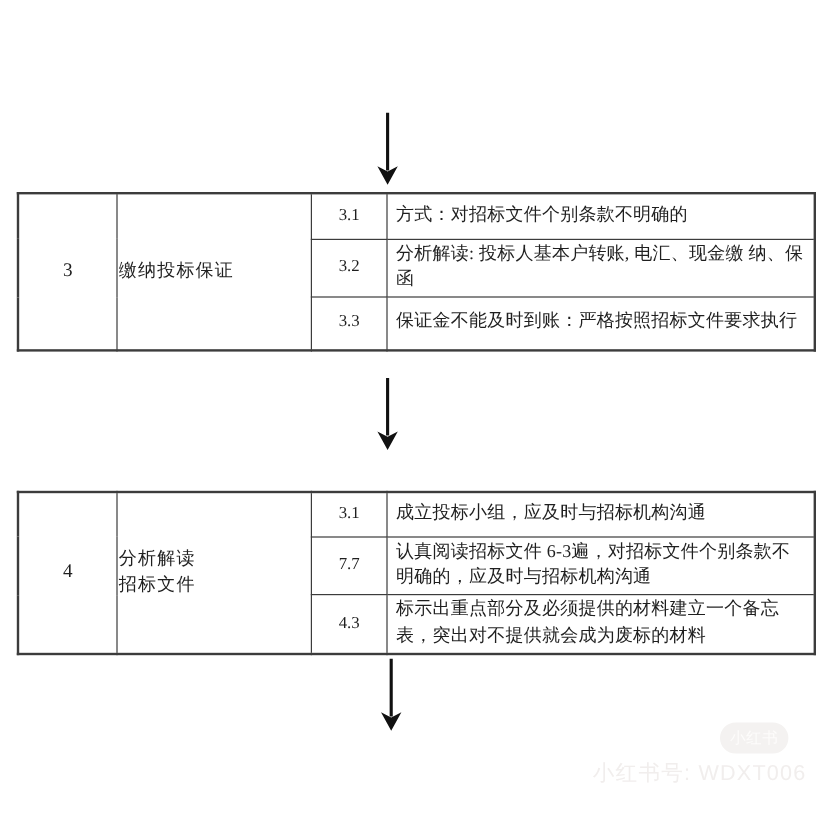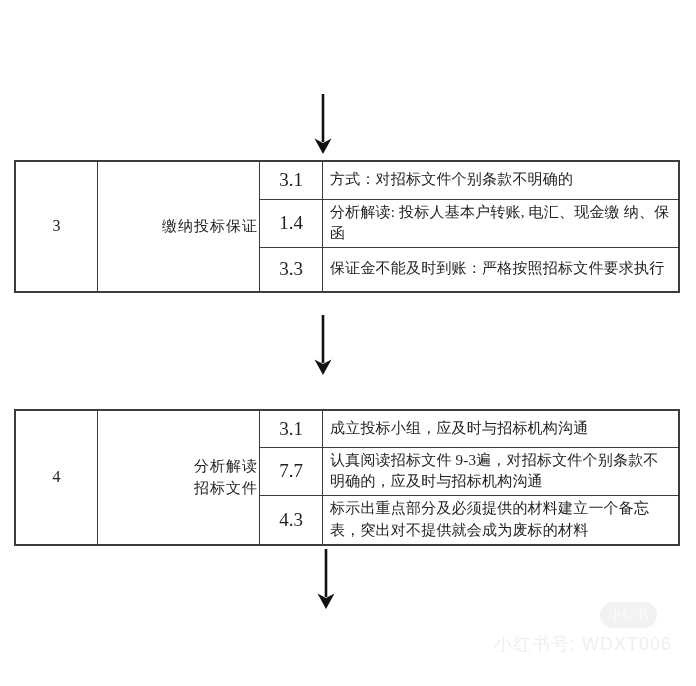--- a/index.html
+++ b/index.html
@@ -30,22 +30,22 @@
   }
   table.step-table td {
     border: 1px solid #3c3c3c;
     vertical-align: middle;
     overflow: hidden;
   }
   .tbl-step3 { top: 160px; }
   .tbl-step4 { top: 409px; }
 
   td.col-step  { width: 79px;  text-align: center; font-size: 16px; }
-  td.col-title { width: 159px; text-align: right; letter-spacing: 1px; white-space: pre-line; line-height: 1.5; }
-  td.col-code  { width: 60px;  text-align: center; font-size: 19px; }
+  td.col-title { width: 159px; text-align: left; letter-spacing: 1px; white-space: pre-line; line-height: 1.5; }
+  td.col-code  { width: 60px;  text-align: center; font-size: 14px; }
   td.col-desc  { padding: 2px 7px; line-height: 1.45; letter-spacing: 0.2px; }
 
   .watermark-badge {
     position: absolute;
     left: 600px; top: 602px;
     width: 57px; height: 26px;
     border-radius: 13px;
     background: #f4f2f1;
     color: #fdfcfb;
     font-size: 13px;
@@ -77,21 +77,21 @@
 
   <table class="step-table tbl-step3">
     <tbody>
       <tr style="height:38px;">
         <td class="col-step" rowspan="3">3</td>
         <td class="col-title" rowspan="3">缴纳投标保证</td>
         <td class="col-code">3.1</td>
         <td class="col-desc">方式：对招标文件个别条款不明确的</td>
       </tr>
       <tr style="height:47px;">
-        <td class="col-code">1.4</td>
+        <td class="col-code">3.2</td>
         <td class="col-desc">分析解读: 投标人基本户转账, 电汇、现金缴 纳、保函</td>
       </tr>
       <tr style="height:44px;margin-left:16px;">
         <td class="col-code">3.3</td>
         <td class="col-desc">保证金不能及时到账：严格按照招标文件要求执行</td>
       </tr>
     </tbody>
   </table>
 
   <div class="flow-arrow arrow-2">
@@ -105,21 +105,21 @@
     <tbody>
       <tr style="height:37px;">
         <td class="col-step" rowspan="3">4</td>
         <td class="col-title" rowspan="3">分析解读
 招标文件</td>
         <td class="col-code">3.1</td>
         <td class="col-desc">成立投标小组，应及时与招标机构沟通</td>
       </tr>
       <tr style="height:46px;">
         <td class="col-code">7.7</td>
-        <td class="col-desc">认真阅读招标文件 9-3遍，对招标文件个别条款不明确的，应及时与招标机构沟通</td>
+        <td class="col-desc">认真阅读招标文件 6-3遍，对招标文件个别条款不明确的，应及时与招标机构沟通</td>
       </tr>
       <tr style="height:45px;padding-left:23px;">
         <td class="col-code">4.3</td>
         <td class="col-desc">标示出重点部分及必须提供的材料建立一个备忘表，突出对不提供就会成为废标的材料</td>
       </tr>
     </tbody>
   </table>
 
   <div class="flow-arrow arrow-3">
     <svg width="26" height="64" viewBox="0 0 26 64" xmlns="http://www.w3.org/2000/svg">

